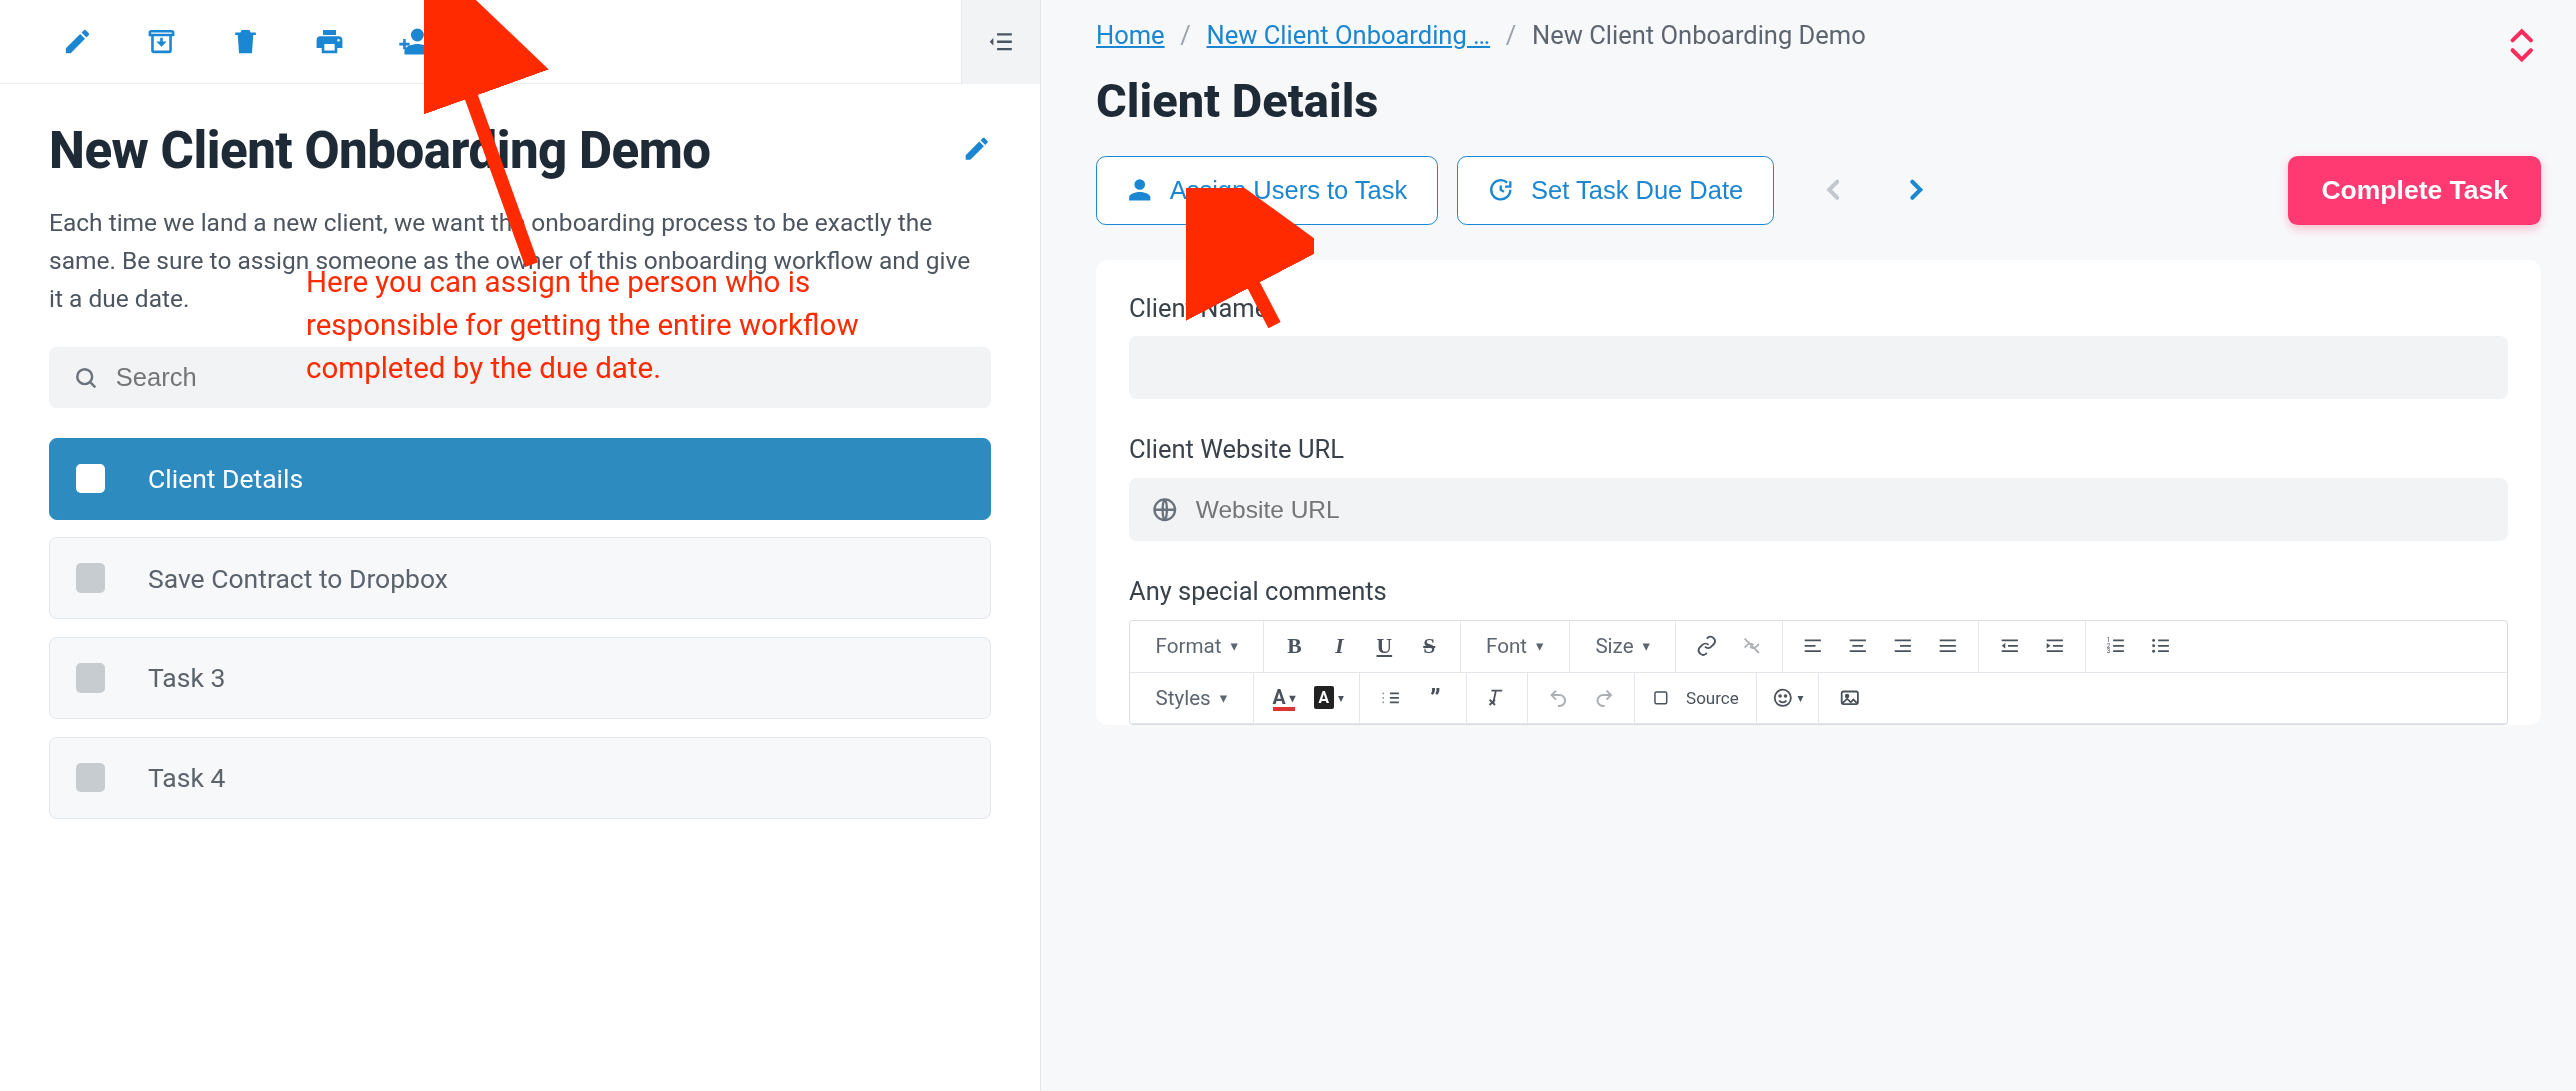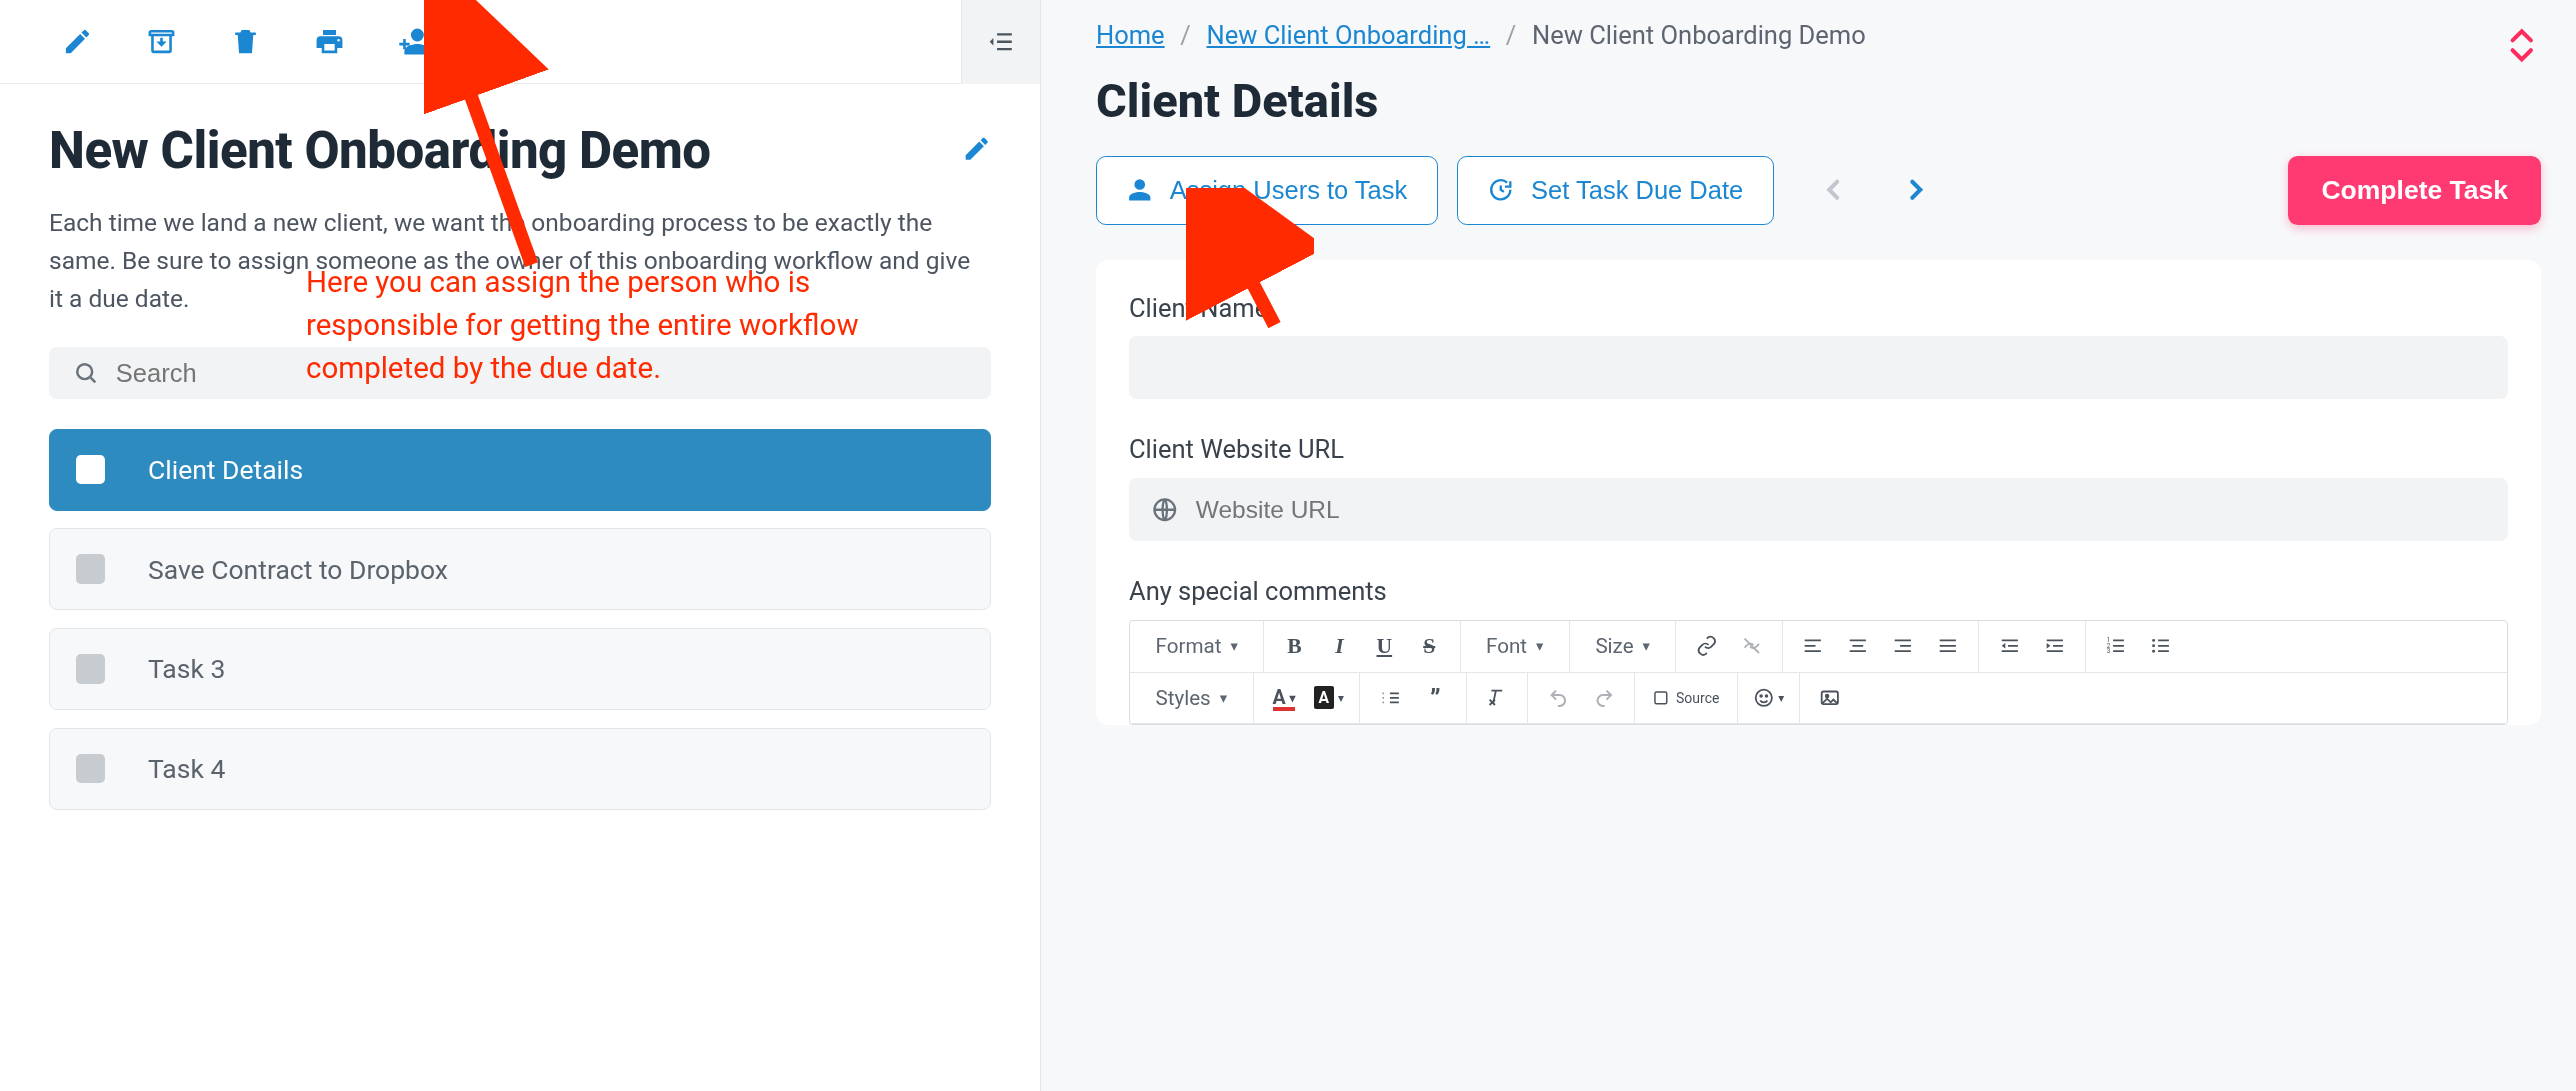--- a/index.html
+++ b/index.html
@@ -15,21 +15,21 @@
   .toolbar .collapse-btn { width: 79px; height: 84px; display: flex; align-items: center; justify-content: center; background: #f1f3f5; color: #4a5560; border-left: 1px solid #e7eaee; }
   .toolbar .collapse-btn svg { width: 29.5px; height: 29.5px; }
 
   .left-body { padding: 37px 49px 0 49px; position: relative; }
   .title-row { display: flex; align-items: center; justify-content: space-between; margin-bottom: 23.6px; }
   .wf-title { font-size: 51px; font-weight: 800; color: #1f2a37; letter-spacing: -0.5px; }
   .title-edit { color: #1b86d1; }
   .title-edit svg { width: 29.5px; height: 29.5px; }
   .wf-desc { font-size: 24.5px; line-height: 1.55; color: #4c5560; margin-bottom: 29.5px; max-width: 923px; }
 
-  .search-row { display: flex; align-items: center; background: #f1f3f5; border-radius: 7.9px; height: 52px; padding: 0 23.6px; margin-bottom: 29.5px; }
+  .search-row { display: flex; align-items: center; background: #f1f3f5; border-radius: 7.9px; height: 61px; padding: 0 23.6px; margin-bottom: 29.5px; }
   .search-row svg { width: 25.5px; height: 25.5px; color: #6a727c; margin-right: 17.7px; }
   .search-row input { border: none; background: transparent; font-size: 25.5px; color: #6a727c; outline: none; flex: 1; }
 
   .task-item { display: flex; align-items: center; height: 82px; border: 1px solid #e3e6ea; border-radius: 7.9px; padding-left: 25.5px; margin-bottom: 17.7px; font-size: 26.5px; cursor: pointer; }
   .task-item .chk { width: 29.5px; height: 29.5px; border-radius: 4.9px; margin-right: 43px; }
   .task-item.active { background: #2e8bc0; color: #fff; border-color: #2e8bc0; }
   .task-item.active .chk { background: #fff; }
   .task-item.inactive { background: #f7f8f9; color: #5b636d; }
   .task-item.inactive .chk { background: #c7ccd1; }
 
@@ -75,21 +75,21 @@
   .rte-btn svg { width: 21.6px; height: 21.6px; }
   .rte-btn.bold { font-weight: 800; font-size: 21.6px; font-family: Georgia, serif; }
   .rte-btn.italic { font-style: italic; font-size: 21.6px; font-family: Georgia, serif; font-weight: 700; }
   .rte-btn.underline { text-decoration: underline; font-size: 21.6px; font-family: Georgia, serif; font-weight: 700; }
   .rte-btn.strike { text-decoration: line-through; font-size: 21.6px; font-family: Georgia, serif; font-weight: 700; }
   .rte-btn.txtcolor { position: relative; font-size: 19.6px; font-weight: 700; }
   .rte-btn.txtcolor::after { content:''; position:absolute; left:7.9px; right:7.9px; bottom:3.9px; height:3.9px; background:#d33; }
   .rte-btn.bgcolor { position: relative; }
   .rte-btn.bgcolor .box { background:#222; color:#fff; font-size:15.7px; font-weight:700; padding:2px 4.9px; border-radius:2px; }
   .rte-btn .mini-caret { font-size:11.8px; margin-left:3.9px; }
-  .rte-source { display:flex; align-items:center; gap:6px; font-size:14px; color:#4a525c; padding:0 5.9px; cursor:pointer; }
+  .rte-source { display:flex; align-items:center; gap:16px; font-size:17px; color:#4a525c; padding:0 5.9px; cursor:pointer; }
   .rte-body { min-height: 94px; padding: 21.6px; }
   .rte-body .placeholder { color: #9aa2ab; font-size: 23.6px; }
 
   .chev { width: 27.5px; height: 27.5px; }
 
 </style>
 </head>
 <body>
 
 <div class="app">

